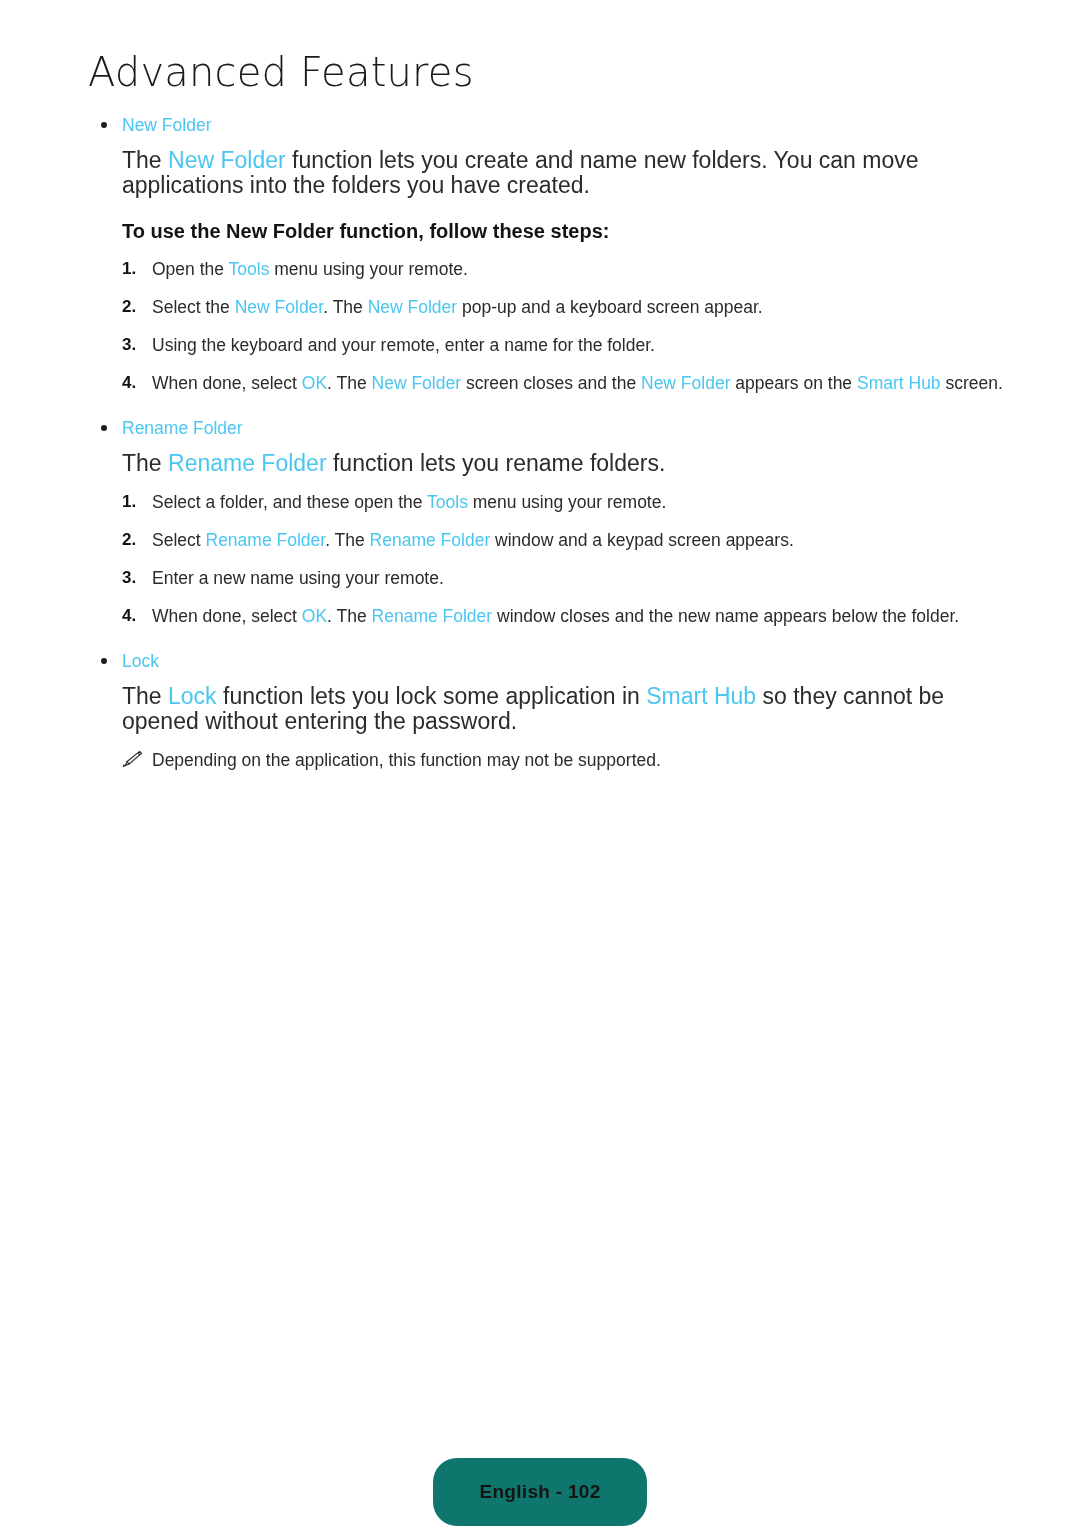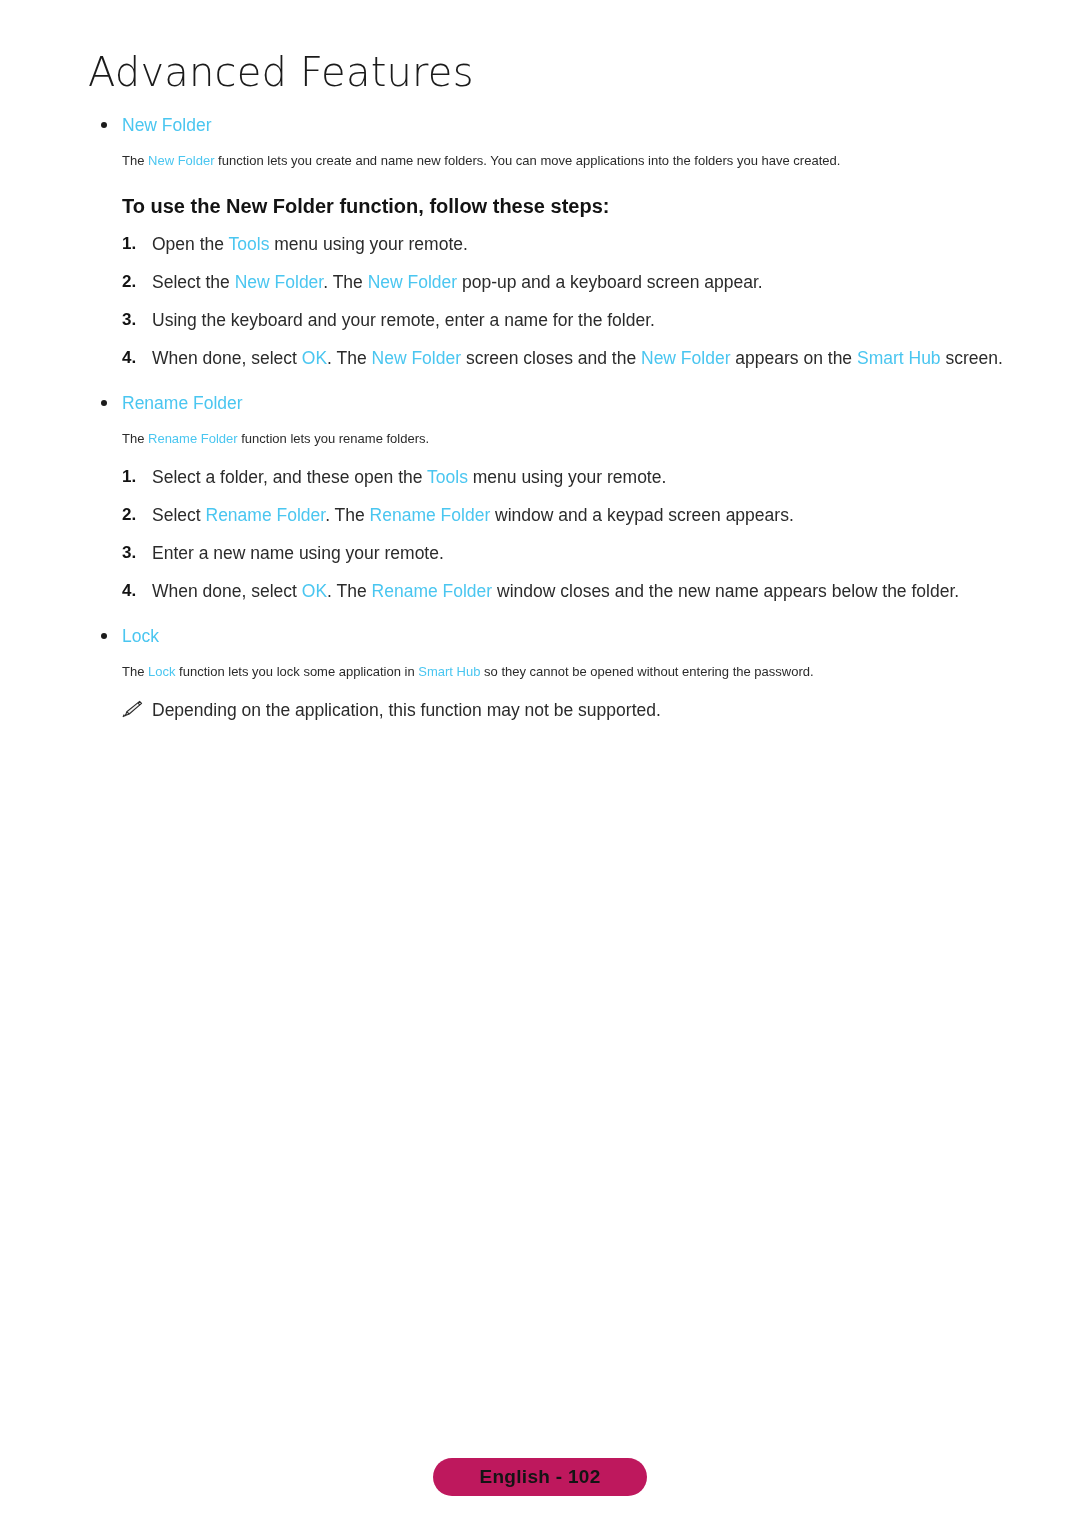--- a/index.html
+++ b/index.html
@@ -61,21 +61,21 @@
     width: 6px;
     height: 6px;
     border-radius: 50%;
     background: #1b1b1b;
   }
 
   
   .body-par {
     margin: 12px 0 0 0;
     padding-left: 26px;
-    font-size: 13px;
+    font-size: 23px;
     line-height: 25px;
     color: #2b2b2b;
     text-align: left;
   }
 
   
   .steps-head {
     margin: 22px 0 0 0;
     padding-left: 26px;
     font-size: 20px;
@@ -132,26 +132,26 @@
   
   .footer {
     position: absolute;
     left: 0;
     top: 1458px;
     width: 1080px;
     display: flex;
     justify-content: center;
   }
   .footer-pill {
-    background: #be185d;
+    background: #0f766e;
     color: #141414;
     font-size: 19px;
     font-weight: bold;
     letter-spacing: 0.3px;
-    padding: 8px 46px;
+    padding: 23px 46px;
     border-radius: 24px;
     line-height: 22px;
   }
 </style>
 </head>
 <body>
 
 <div class="page">
 
   <div class="chapter-title">Advanced Features</div>

